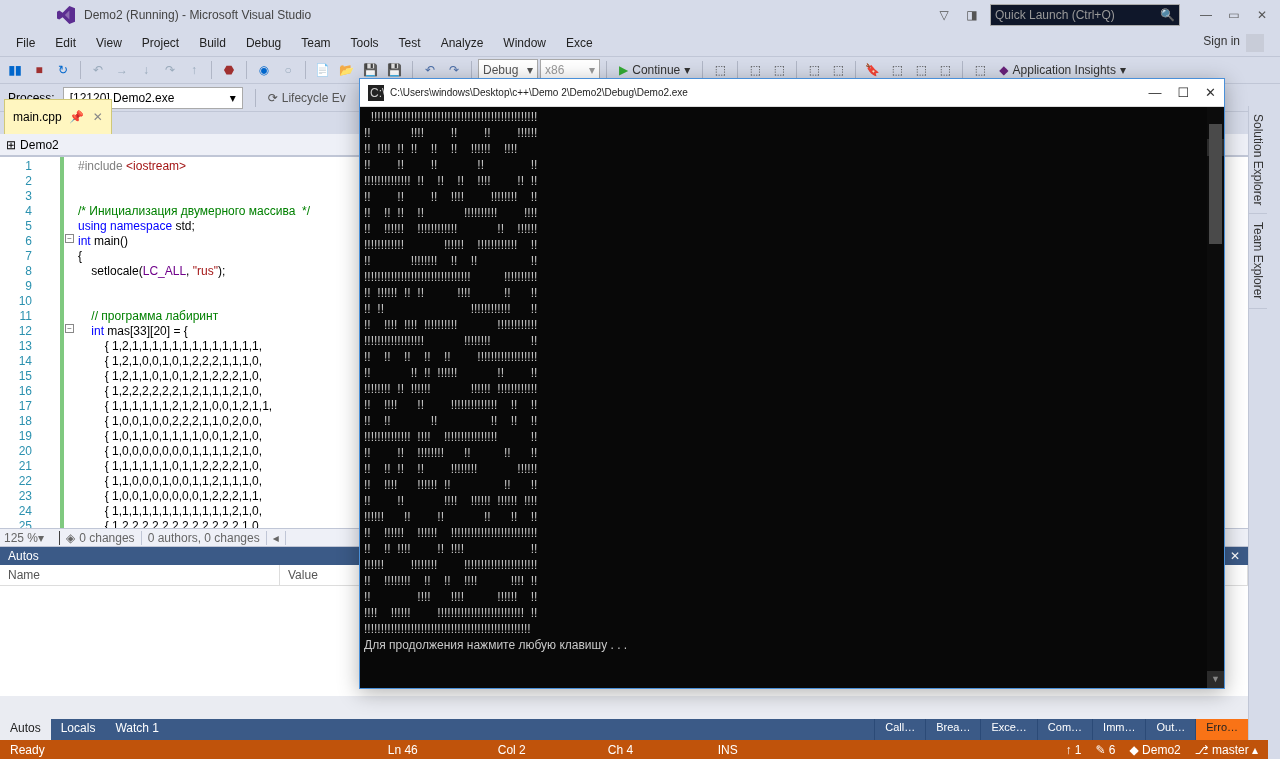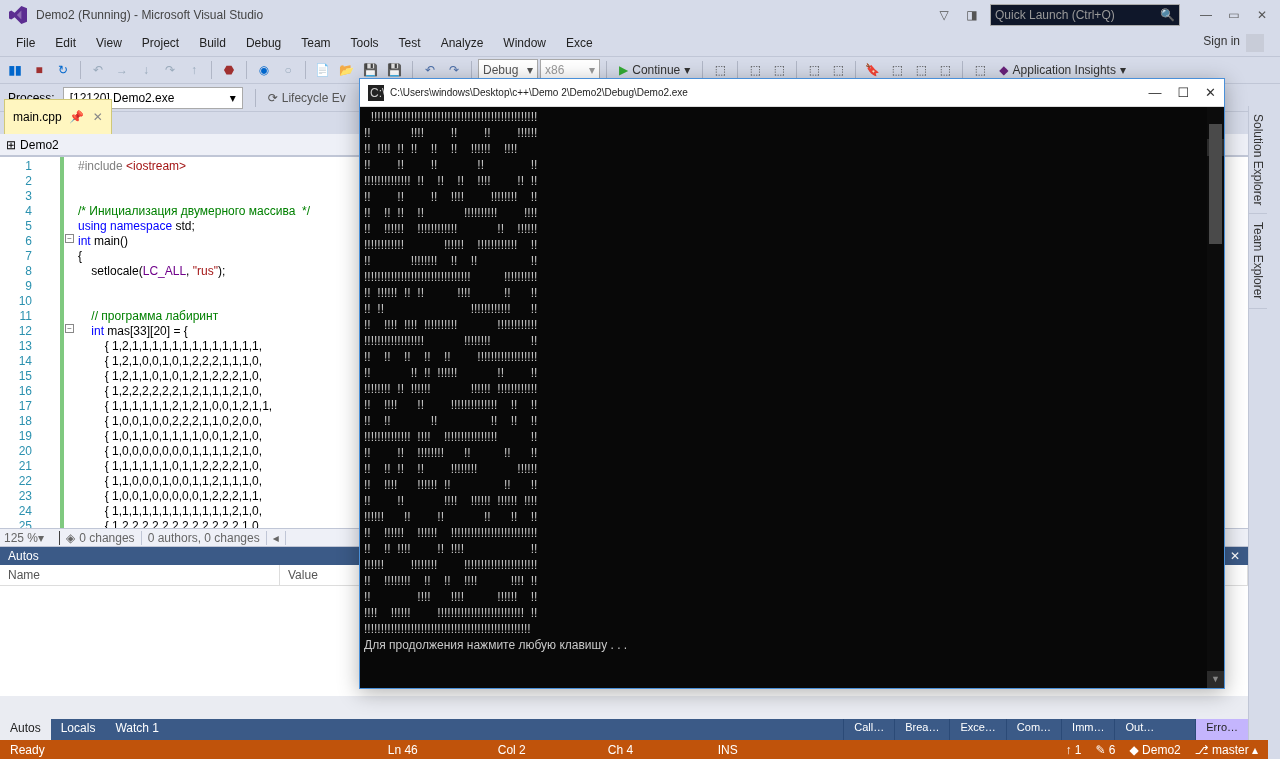--- a/index.html
+++ b/index.html
@@ -1,19 +1,19 @@
 <!DOCTYPE html>
 <html><head>
 <meta charset="utf-8">
 <style>
 * { margin: 0; padding: 0; box-sizing: border-box; font-family: "Segoe UI", Tahoma, sans-serif; font-size: 12px; }
 body { width: 1280px; height: 759px; overflow: hidden; background: #d6dbe9; position: relative; }
 
 
-.title-bar { height: 30px; background: #d6dbe9; display: flex; align-items: center; padding: 0 8px; }
+.title-bar { height: 30px; background: #d6dbe9; display: flex; align-items: center; padding: 0 8px; margin-left: 48px; }
 .title-bar .logo { width: 20px; height: 20px; margin-right: 8px; display:flex; align-items:center; justify-content:center; }
 .title-bar .title { color: #444; flex: 1; }
 .title-bar .right-icons { display: flex; align-items: center; gap: 8px; }
 .title-bar .icon-btn { width: 20px; height: 20px; display: flex; align-items: center; justify-content: center; color: #555; cursor: pointer; }
 .quick-launch { width: 190px; height: 22px; background: #0f172a; border: 1px solid #aaa; display: flex; align-items: center; padding: 0 4px; color: #999; }
 .quick-launch .search-ico { margin-left: auto; }
 .win-controls { display: flex; gap: 8px; margin-left: 8px; }
 
 
 .menu-bar { height: 26px; background: #d6dbe9; display: flex; align-items: center; padding: 0 6px; justify-content: space-between; }
@@ -335,21 +335,21 @@
   <div class="bt-tab active">Autos</div>
   <div class="bt-tab">Locals</div>
   <div class="bt-tab">Watch 1</div>
   <div class="bt-right">
     <div class="bt-tab">Call…</div>
     <div class="bt-tab">Brea…</div>
     <div class="bt-tab">Exce…</div>
     <div class="bt-tab">Com…</div>
     <div class="bt-tab">Imm…</div>
     <div class="bt-tab">Out…</div>
-    <div class="bt-tab active" style="background:#c4b5fd;color:#222;margin-left:31px;">Erro…</div>
+    <div class="bt-tab active" style="background:#f97316;color:#222;">Erro…</div>
   </div>
 </div>
 
 <div class="status-bar">
   <div class="left">Ready</div>
   <div class="spacer"></div>
   <div class="metric">Ln 46</div>
   <div class="metric">Col 2</div>
   <div class="metric">Ch 4</div>
   <div class="metric">INS</div>

